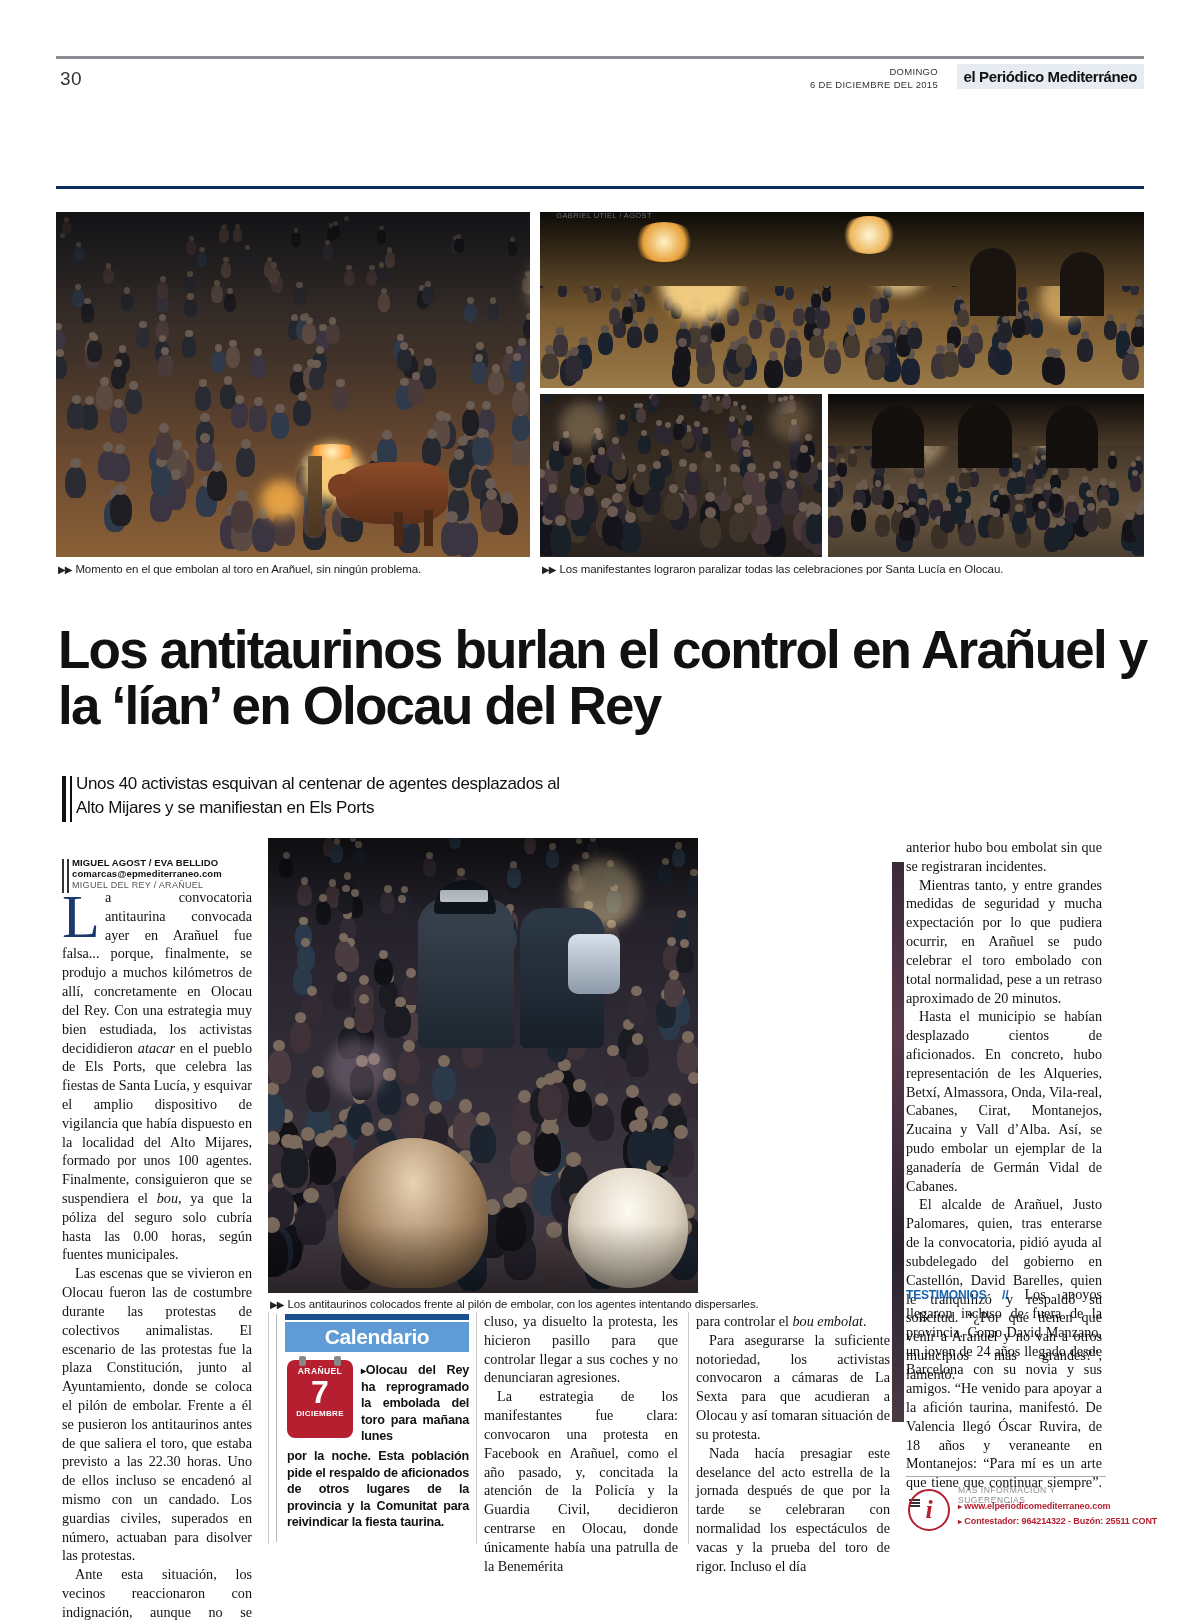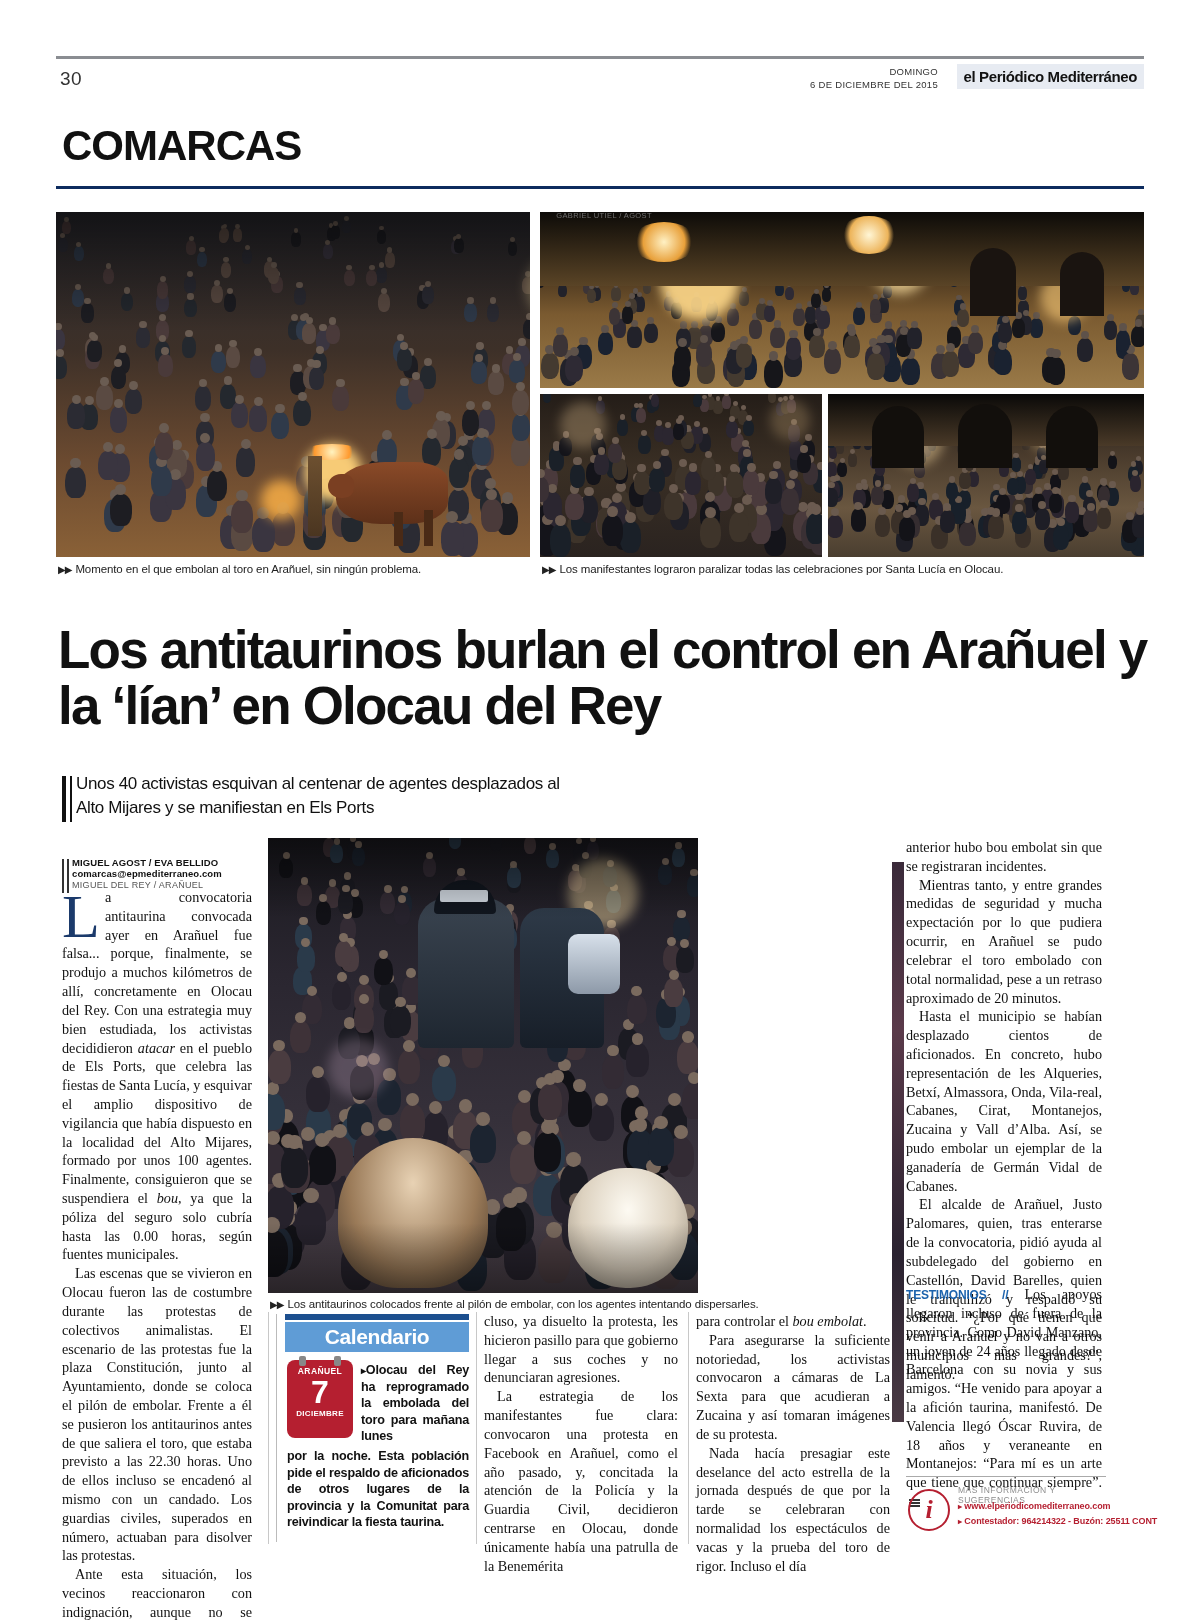--- a/index.html
+++ b/index.html
@@ -285,21 +285,20 @@
     <div class="folio">30</div>
     <div class="dateblock">
       <div>DOMINGO</div>
       <div>6 DE DICIEMBRE DEL 2015</div>
     </div>
     <div class="brandbox">
       <div class="b1">el Periódico Mediterráneo</div>
     </div>
   </div>
 
-  <div class="section-title">COMARCAS</div>
   <div class="section-rule"></div>
 
   <div class="photo" id="photo-main">
     <div class="scene" id="scene-main" style="background: linear-gradient(rgb(42, 42, 48) 0%, rgb(61, 48, 40) 40%, rgb(107, 74, 48) 72%, rgb(138, 97, 55) 100%);">
         <div class="crowd-dot" style="left:398.9px;top:310.1px;width:23.2px;height:34.8px;background:#3a3540;"></div>
         <div class="crowd-dot" style="border-radius:50%;left:404.4px;top:299.9px;width:12.1px;height:12.1px;background:#6a5c52;"></div>
         <div class="crowd-dot" style="left:322.0px;top:81.4px;width:12.3px;height:18.5px;background:#5a4a42;"></div>
         <div class="crowd-dot" style="border-radius:50%;left:324.9px;top:75.9px;width:6.4px;height:6.4px;background:#6a5c52;"></div>
         <div class="crowd-dot" style="left:340.2px;top:172.9px;width:16.7px;height:25.0px;background:#2f3a4a;"></div>
         <div class="crowd-dot" style="border-radius:50%;left:344.2px;top:165.5px;width:8.7px;height:8.7px;background:#6a5c52;"></div>
@@ -1789,27 +1788,27 @@
       <div class="ring r"></div>
       <div class="cm">ARAÑUEL</div>
       <div class="cd">7</div>
       <div class="cy">DICIEMBRE</div>
     </div>
     <div class="cal-text"><span class="tri">▸</span><span>Olocau del Rey ha reprogramado la embolada del toro para mañana lunes</span></div>
     <div class="cal-text2">por la noche. Esta población pide el respaldo de aficionados de otros lugares de la provincia y la Comunitat para reivindicar la fiesta taurina.</div>
   </div>
 
   <div class="col" id="col3">
-    <p class="noindent">cluso, ya disuelto la protesta, les hicieron pasillo para que gobierno llegar a sus coches y no denunciaran agresiones.</p>
+    <p class="noindent">cluso, ya disuelto la protesta, les hicieron pasillo para que controlar llegar a sus coches y no denunciaran agresiones.</p>
     <p>La estrategia de los manifestantes fue clara: convocaron una protesta en Facebook en Arañuel, como el año pasado, y, concitada la atención de la Policía y la Guardia Civil, decidieron centrarse en Olocau, donde únicamente había una patrulla de la Benemérita</p>
   </div>
 
   <div class="col" id="col4">
     <p class="noindent"><span>para controlar el </span><i>bou embolat</i><span>.</span></p>
-    <p>Para asegurarse la suficiente notoriedad, los activistas convocaron a cámaras de La Sexta para que acudieran a Zucaina y así tomaran imágenes de su protesta.</p>
+    <p>Para asegurarse la suficiente notoriedad, los activistas convocaron a cámaras de La Sexta para que acudieran a Olocau y así tomaran situación de su protesta.</p>
     <p>Nada hacía presagiar este deselance del acto estrella de la jornada después de que por la tarde se celebraran con normalidad los espectáculos de vacas y la prueba del toro de rigor. Incluso el día</p>
   </div>
 
   <div class="col" id="col5">
     <p class="noindent">anterior hubo bou embolat sin que se registraran incidentes.</p>
     <p>Mientras tanto, y entre grandes medidas de seguridad y mucha expectación por lo que pudiera ocurrir, en Arañuel se pudo celebrar el toro embolado con total normalidad, pese a un retraso aproximado de 20 minutos.</p>
     <p>Hasta el municipio se habían desplazado cientos de aficionados. En concreto, hubo representación de les Alqueries, Betxí, Almassora, Onda, Vila-real, Cabanes, Cirat, Montanejos, Zucaina y Vall d’Alba. Así, se pudo embolar un ejemplar de la ganadería de Germán Vidal de Cabanes.</p>
     <p>El alcalde de Arañuel, Justo Palomares, quien, tras enterarse de la convocatoria, pidió ayuda al subdelegado del gobierno en Castellón, David Barelles, quien le tranquilizó y respaldó su solicitud. “¿Por qué tienen que venir a Arañuel y no van a otros municipios más grandes?”, lamentó.</p>
   </div>
 

